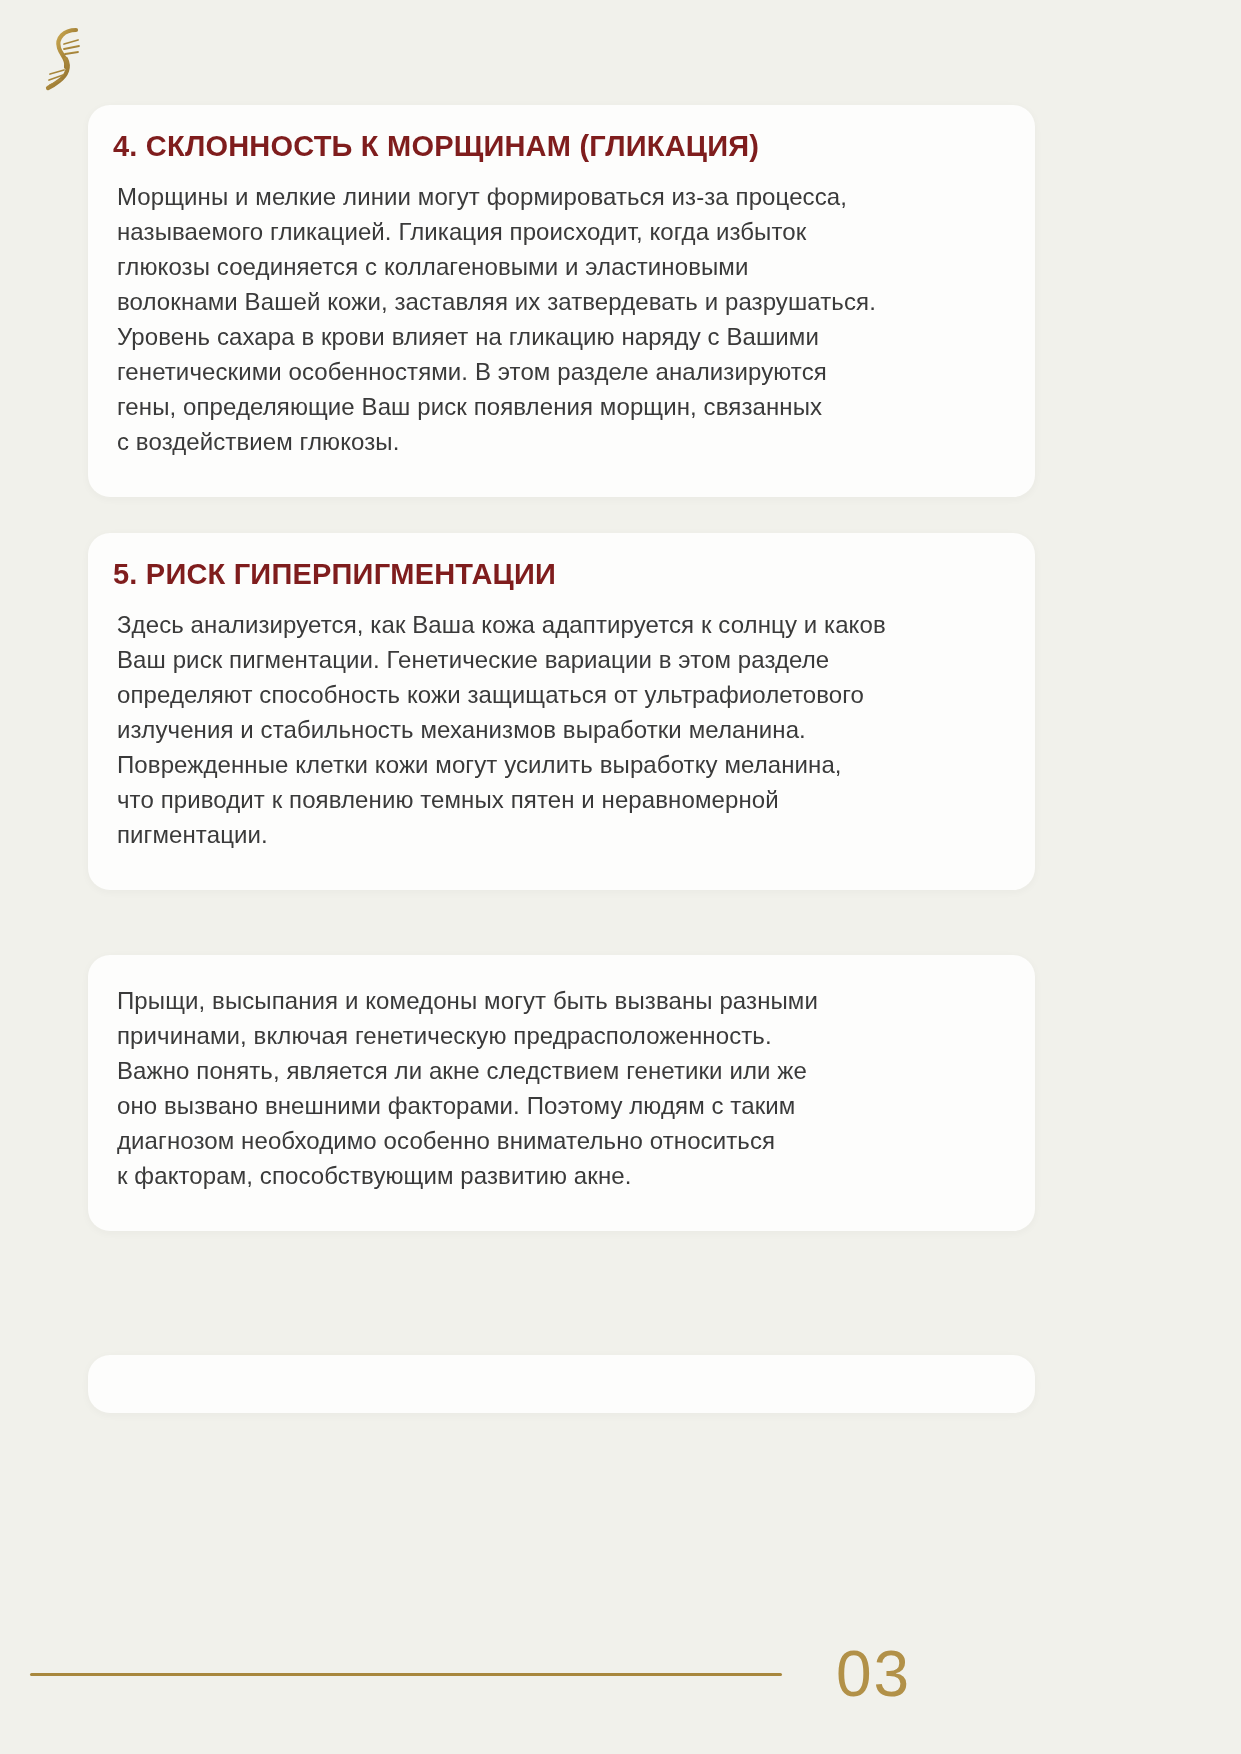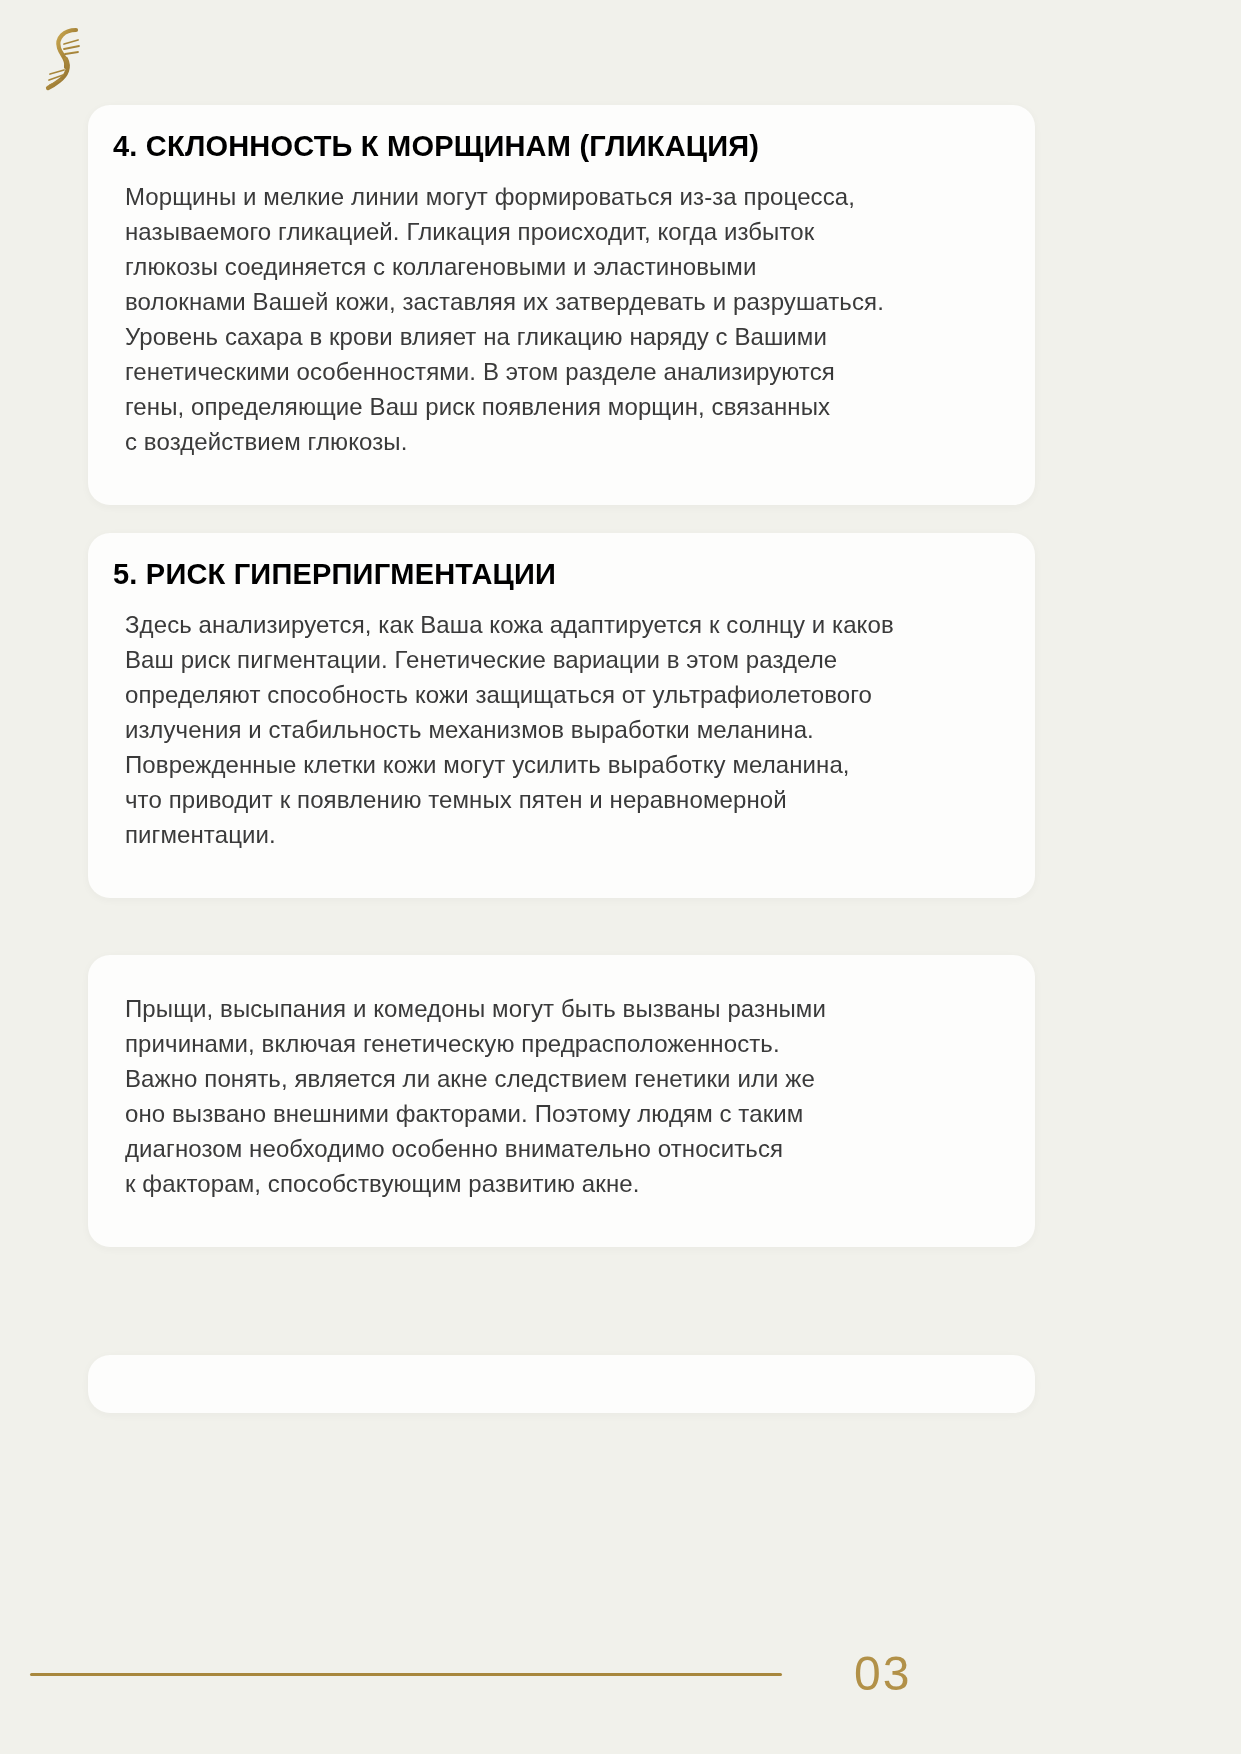--- a/index.html
+++ b/index.html
@@ -33,48 +33,48 @@
   .card-1 { top: 105px; }
   .card-2 { top: 533px; }
   .card-3 { top: 955px; }
   .card-4 { top: 1355px; }
 
   .card h2 {
     margin: 0 0 16px 0;
     font-size: 29px;
     line-height: 34px;
     font-weight: bold;
-    color: #000000;
+    color: #7f1d1d;
     letter-spacing: 0.2px;
   }
 
   .card p {
-    margin: 12px;
+    margin: 4px;
     font-size: 24px;
     line-height: 35px;
     color: #3a3a3a;
     white-space: pre-line;
     letter-spacing: 0.1px;
   }
 
   .footer-line {
     position: absolute;
     left: 30px;
     top: 1673px;
     width: 752px;
     height: 3px;
     background: #a8873d;
     border-radius: 2px;
   }
 
   .page-number {
     position: absolute;
-    left: 854px;
+    left: 836px;
     top: 1648px;
-    font-size: 48px;
+    font-size: 64px;
     line-height: 52px;
     color: #b29148;
     font-weight: 300;
     letter-spacing: 2px;
   }
 </style>
 </head>
 <body>
 
 <div class="logo">

